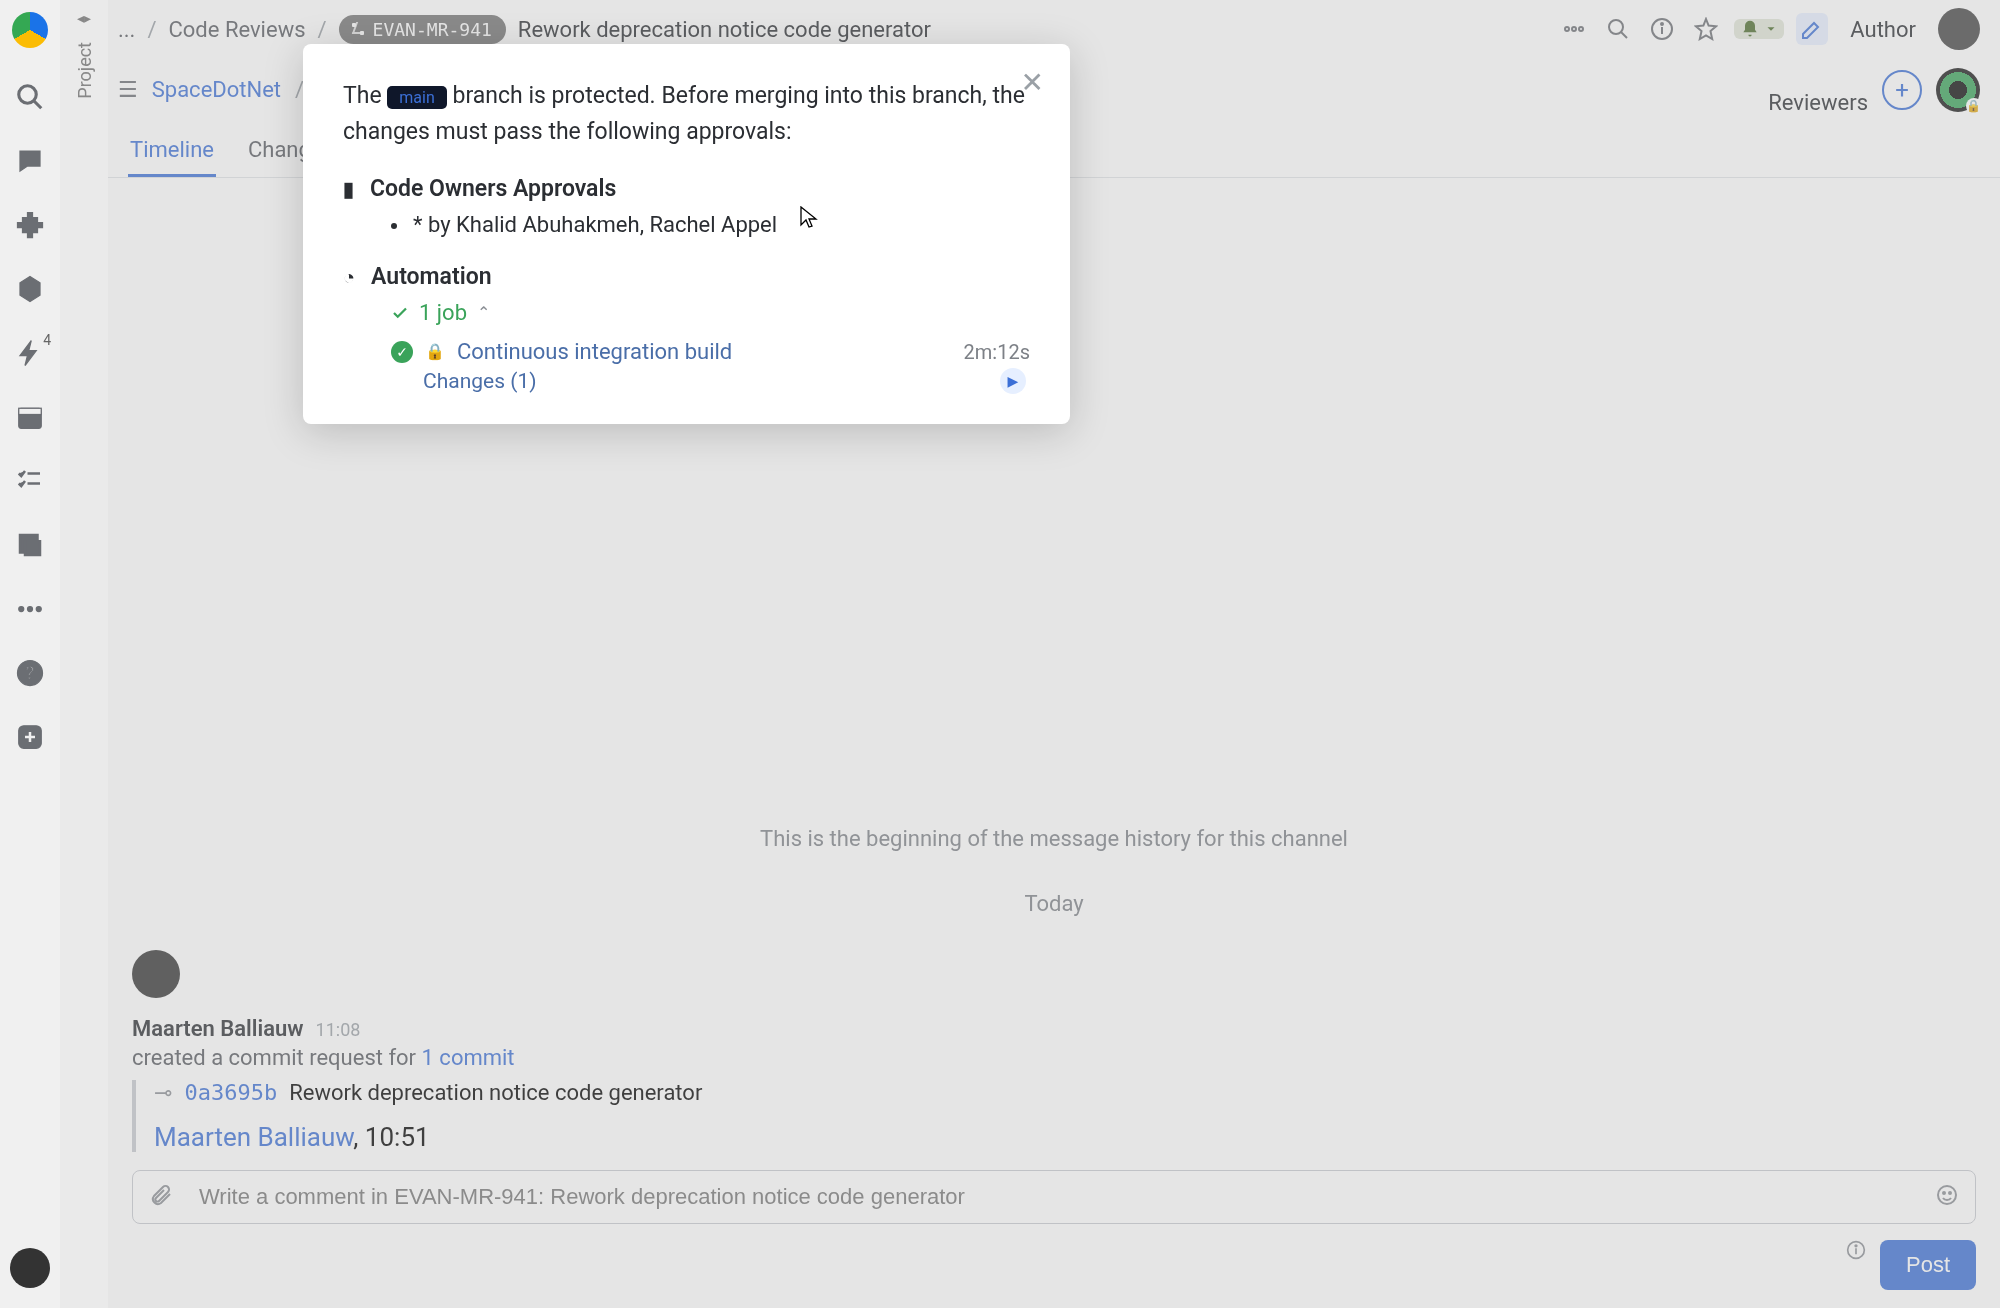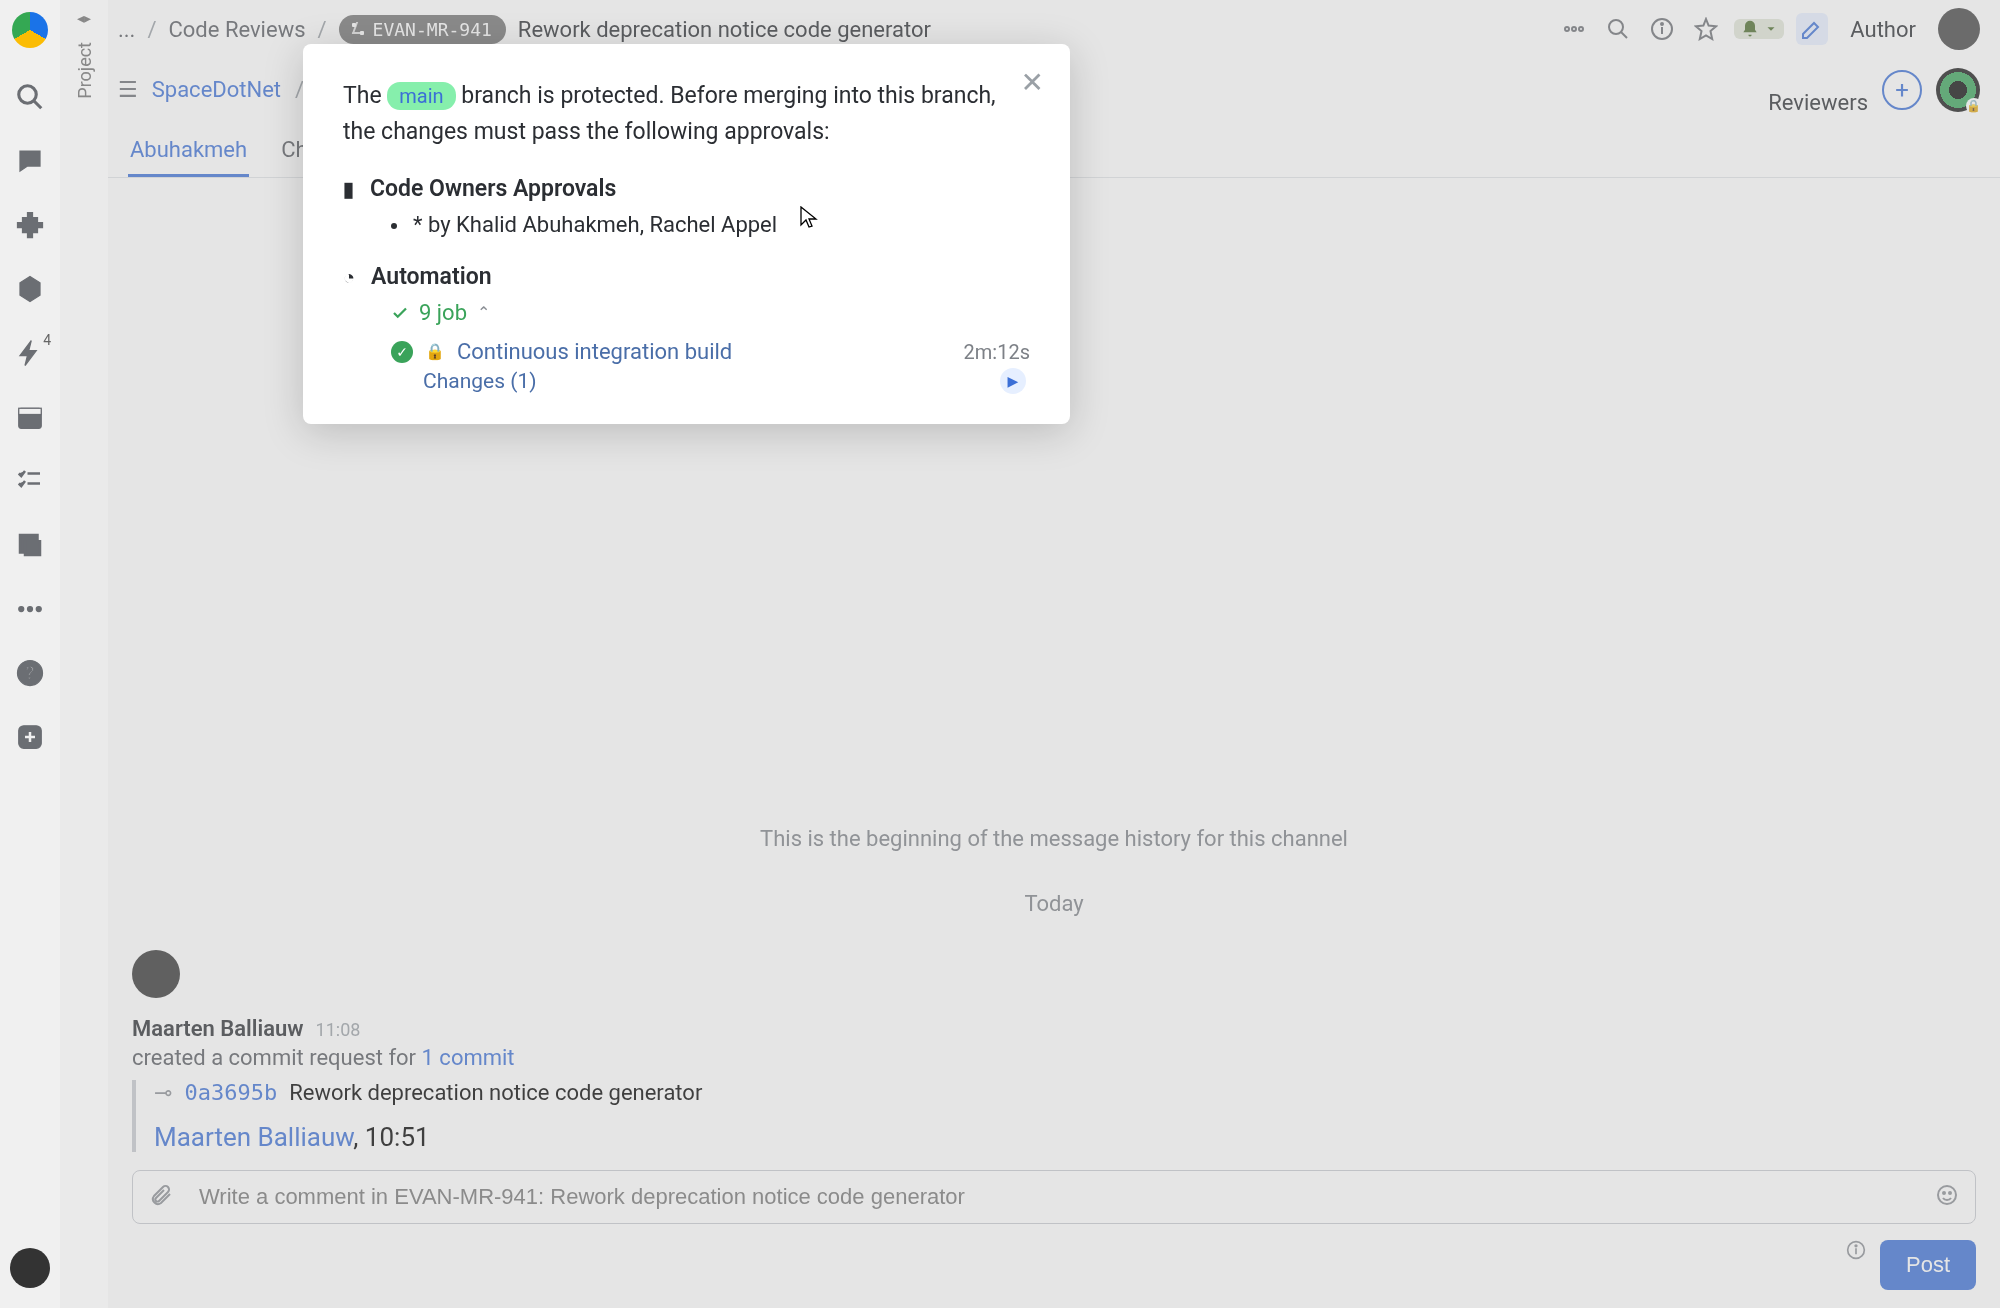--- a/index.html
+++ b/index.html
@@ -82,21 +82,21 @@
 .footer-row { display:flex; justify-content:flex-end; align-items:flex-start; gap:14px; padding:8px 24px 18px; }
 .post-btn { background:#3b6fd6; color:#fff; font-size:22px; border:none; border-radius:8px; padding:12px 26px; }
 
 
 .scrim { position:absolute; inset:0; background:rgba(180,180,180,0.35); pointer-events:none; }
 
 
 .modal { position:absolute; left:303px; top:44px; width:767px; background:#fff; border-radius:8px; box-shadow:0 8px 40px rgba(0,0,0,0.18); padding:34px 40px 30px; z-index:20; }
 .modal-close { position:absolute; top:22px; right:26px; color:#9aa0a6; font-size:28px; background:none; border:none; cursor:pointer; }
 .modal-text { font-size:23px; color:#2b2e33; line-height:1.55; }
-.branch-pill { background:#86efac; color:#3b6fd6; padding:2px 12px; border-radius:13px; font-size:20px; }
+.branch-pill { background:#0f172a; color:#3b6fd6; padding:2px 12px; border-radius:5px; font-size:16px; }
 .sect { margin-top:26px; }
 .sect-head { display:flex; align-items:center; gap:16px; font-size:23px; font-weight:600; color:#2b2e33; }
 .sect-head .sicon { font-size:20px; }
 .sect-sub { padding-left:48px; margin-top:10px; font-size:22px; color:#2b2e33; }
 .bullet { display:inline-block; width:6px; height:6px; background:#2b2e33; border-radius:50%; vertical-align:middle; margin-right:16px; }
 .jobrow { display:flex; align-items:center; gap:10px; color:#3aa35a; font-size:22px; padding-left:48px; margin-top:10px; }
 .jobrow .caret { color:#8a8e94; font-size:16px; }
 .buildrow { display:flex; align-items:center; padding-left:48px; margin-top:14px; gap:12px; font-size:22px; }
 .ok-badge { width:22px; height:22px; border-radius:50%; background:#3aa35a; color:#fff; display:flex; align-items:center; justify-content:center; font-size:14px; }
 .lockmini { font-size:16px; color:#2b2e33; }
@@ -244,21 +244,21 @@
       <span class="crumb-sep">/</span>
       <div class="row2-spacer"></div>
       <span class="reviewers-label">Reviewers</span>
       <div class="add-rev">+</div>
       <div class="rev-avatar">
           <div class="rev-lock">🔒</div>
         </div>
     </div>
 
     <div class="tabs">
-      <div class="tab active">Abuhakmeh</div>
+      <div class="tab active">Timeline</div>
       <div class="tab">Changes</div>
     </div>
 
     <div class="body">
       <div class="body-spacer"></div>
       <div class="center-note">This is the beginning of the message history for this channel</div>
       <div class="center-day">Today</div>
 
       <div class="msg">
         <div class="msg-avatar"></div>
@@ -337,21 +337,21 @@
 
     <div class="sect">
       <div class="sect-head">
         <span class="sicon">◔</span>
         <span>Automation</span>
       </div>
       <div class="jobrow">
         <svg width="18" height="18" viewBox="0 0 24 24" fill="none" stroke="#3aa35a" stroke-width="3">
             <path d="M4 12l5 5L20 6"></path>
           </svg>
-        <span>9 job</span>
+        <span>1 job</span>
         <span class="caret">⌃</span>
       </div>
       <div class="buildrow">
         <span class="ok-badge">✓</span>
         <span class="lockmini">🔒</span>
         <span class="bname">Continuous integration build</span>
         <span class="dur">2m:12s</span>
       </div>
       <div class="changes-link">
         <span>Changes (1)</span>

